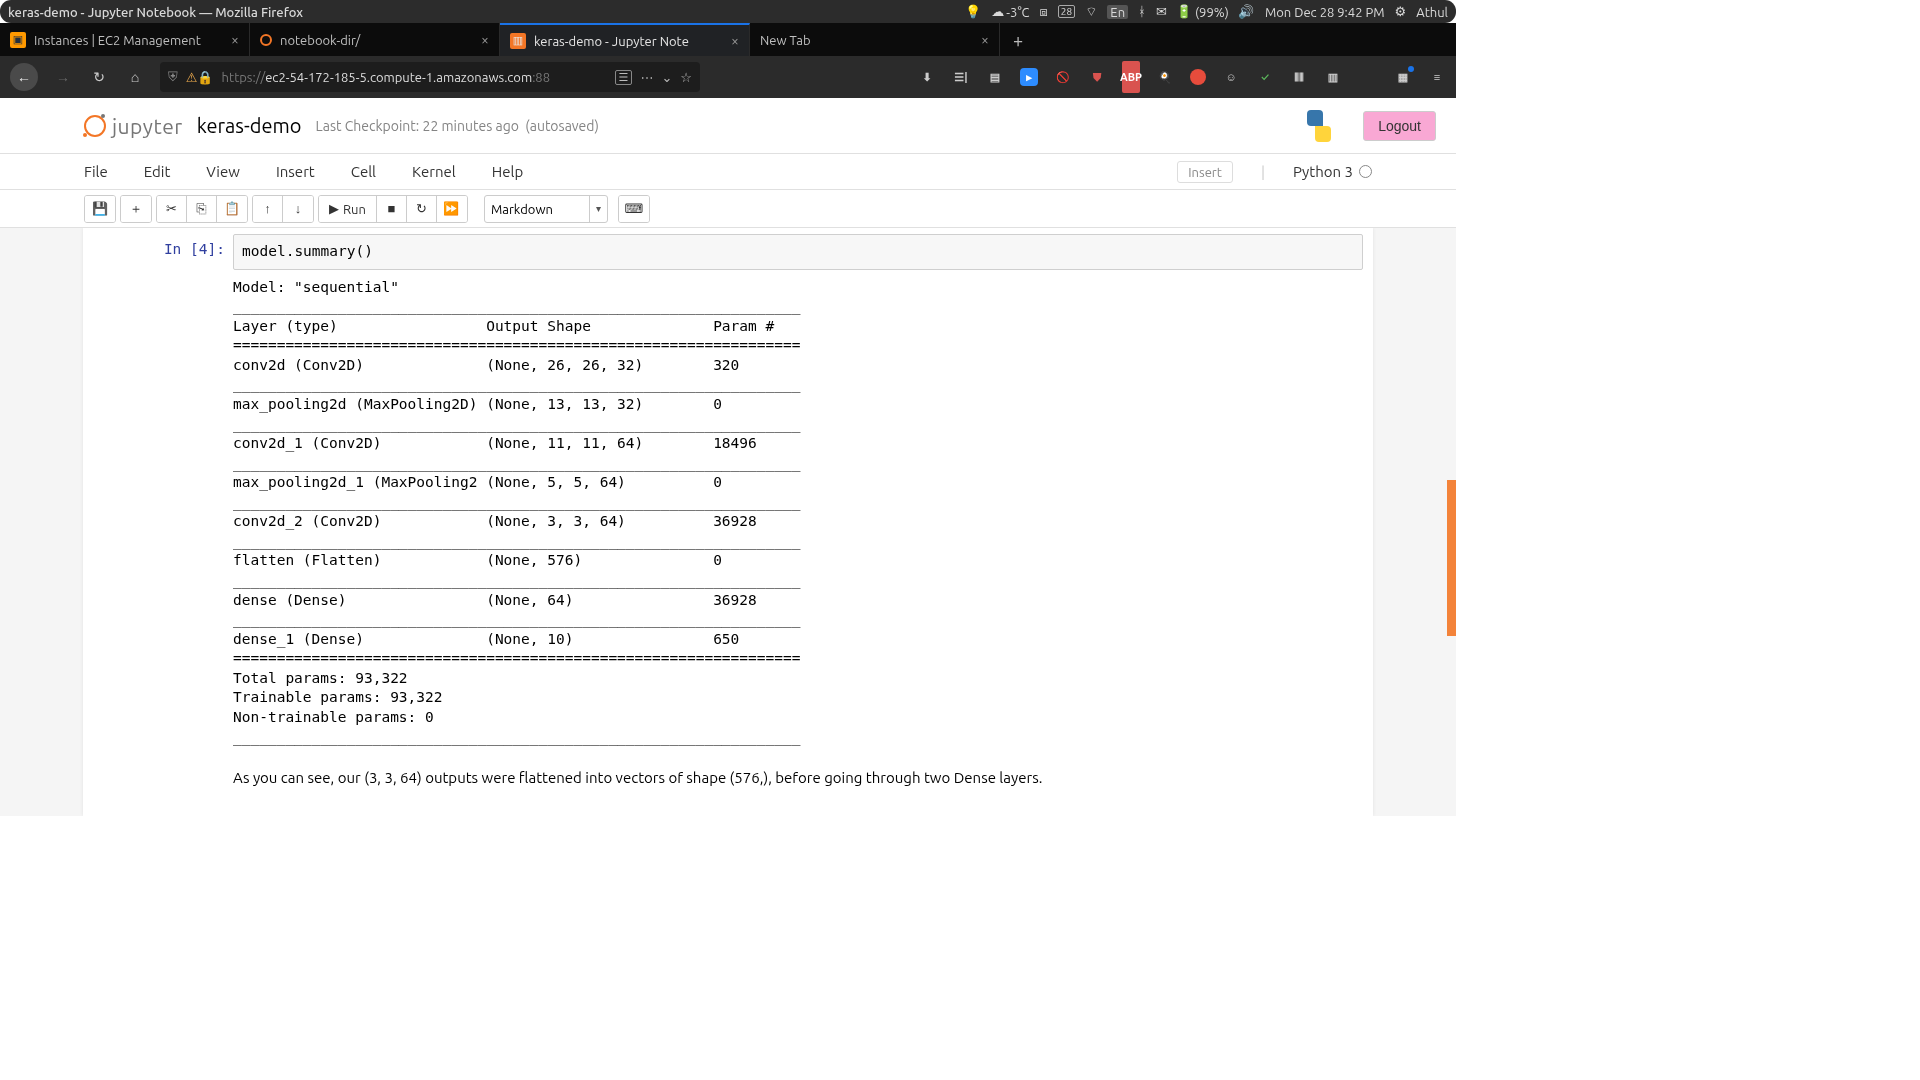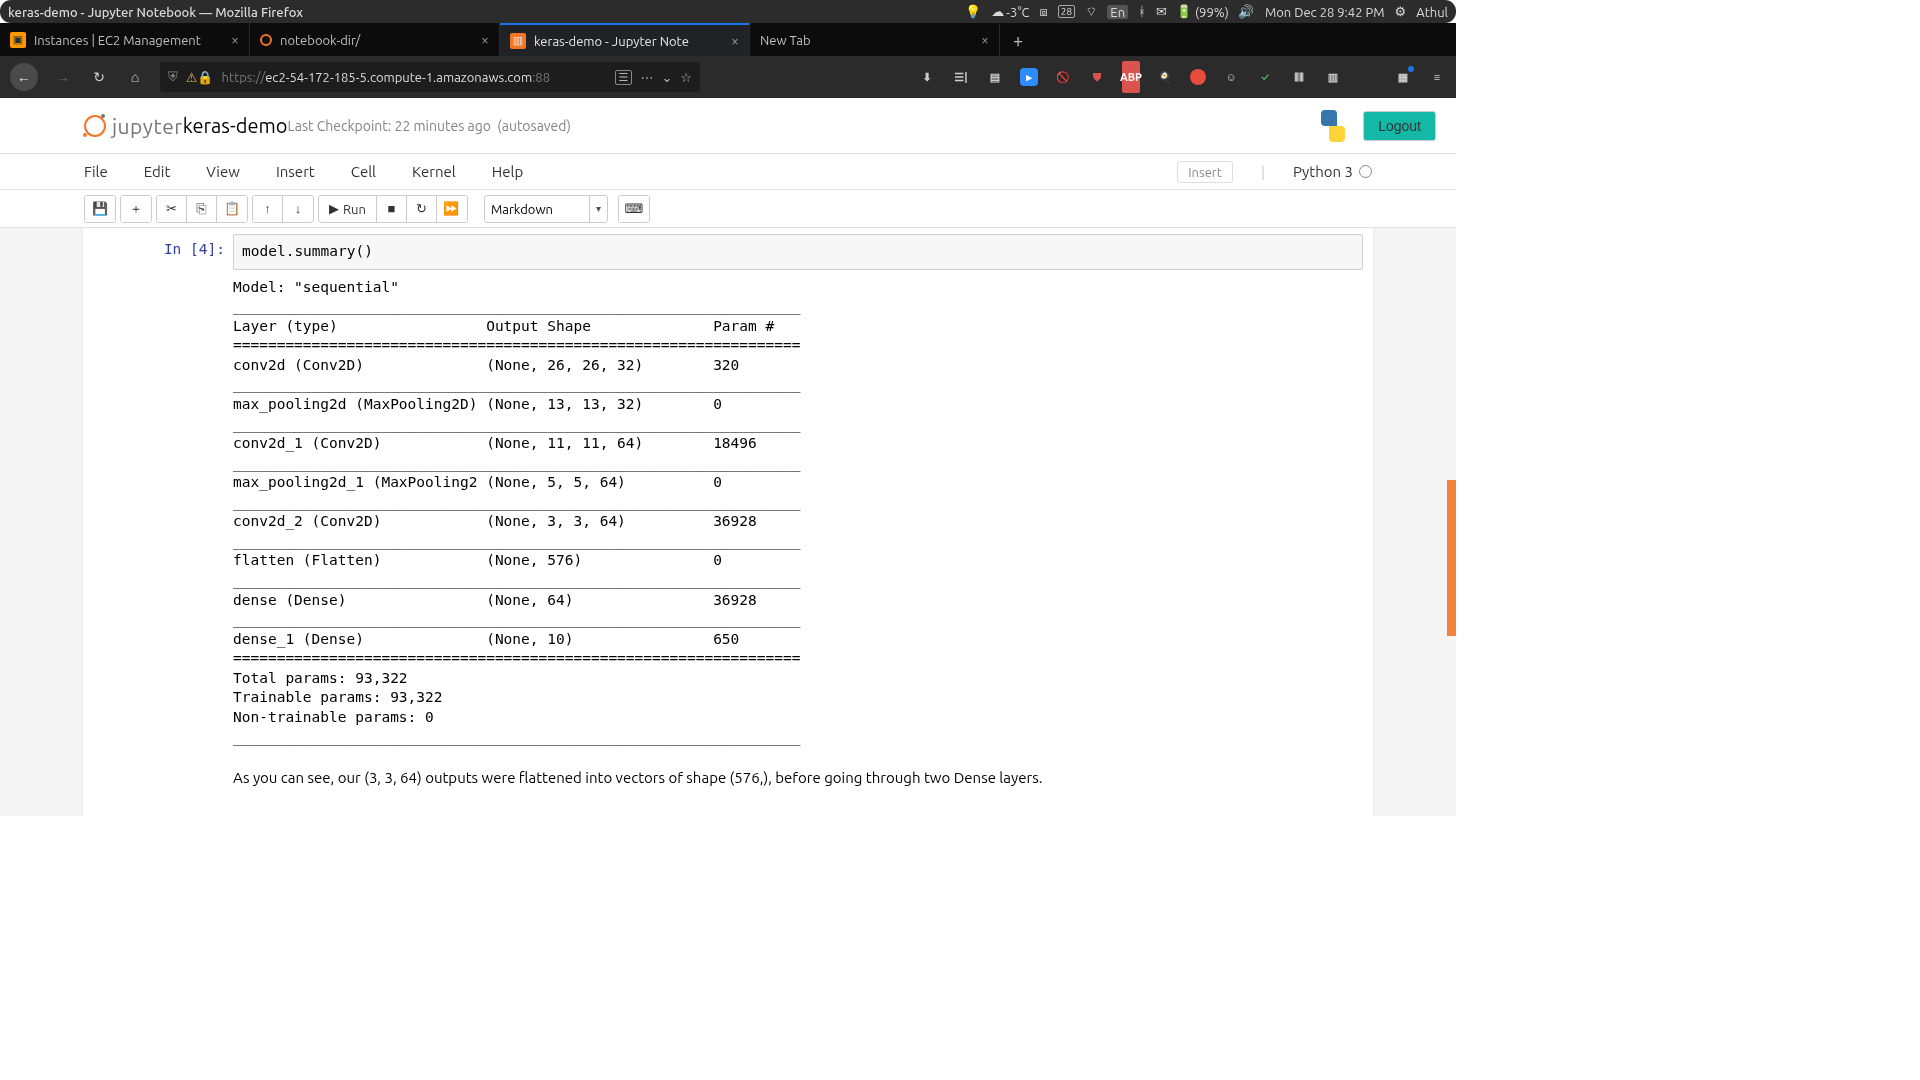--- a/index.html
+++ b/index.html
@@ -23,33 +23,33 @@
 .navbtn { width:22px; height:22px; display:inline-flex; align-items:center; justify-content:center; cursor:pointer; color:#ccc; }
 .navbtn.back { background:#4a4a4a; border-radius:50%; width:28px; height:28px; color:#eee; }
 .urlbox { flex:0 0 540px; height:30px; background:#1d1d1d; border-radius:4px; display:flex; align-items:center; padding:0 8px; gap:8px; font-size:13px; color:#bbb; }
 .urlbox .shield { color:#888; }
 .urlbox .lock { color:#f0ad4e; }
 .urlbox .url { flex:1; white-space:nowrap; overflow:hidden; }
 .urlbox .url .dim { color:#777; }
 .righticons { display:flex; align-items:center; gap:16px; margin-left:auto; }
 .righticons .ri { width:18px; height:18px; display:inline-flex; align-items:center; justify-content:center; border-radius:3px; font-size:11px; font-weight:bold; }
 
-.jhead { height:56px; border-bottom:1px solid #e0e0e0; display:flex; align-items:center; padding:0 20px 0 84px; background:#fff; }
+.jhead { height:56px; border-bottom:1px solid #e0e0e0; display:flex; align-items:center; padding:0 20px 0 84px; gap:14px; background:#fff; }
 .jlogo { display:flex; align-items:center; gap:6px; }
 .jlogo .circ { width:22px; height:22px; border:2px solid #f37626; border-radius:50%; position:relative; }
 .jlogo .circ::before, .jlogo .circ::after { content:""; position:absolute; width:4px; height:4px; background:#888; border-radius:50%; }
 .jlogo .circ::before { top:-3px; right:-1px; background:#767676; }
 .jlogo .circ::after { bottom:-2px; left:-3px; background:#f37626; }
 .jlogo .word { font-size:21px; color:#767676; letter-spacing:0.5px; }
 .nbname { font-size:20px; color:#000; }
 .checkpoint { font-size:14px; color:#848484; }
 .pylogo { width:32px; height:32px; margin-left:auto; position:relative; }
 .pylogo .top { position:absolute; width:16px; height:16px; background:#3776ab; border-radius:4px 4px 0 4px; top:0; left:4px; }
 .pylogo .bot { position:absolute; width:16px; height:16px; background:#ffd43b; border-radius:0 4px 4px 4px; bottom:0; right:4px; }
-.logout { margin-left:14px; padding:6px 14px; border:1px solid #ccc; border-radius:3px; background:#14b8a6; cursor:pointer; font-size:14px; color:#333; }
+.logout { margin-left:14px; padding:6px 14px; border:1px solid #ccc; border-radius:3px; background:#f9a8d4; cursor:pointer; font-size:14px; color:#333; }
 
 .menubar { height:36px; border-bottom:1px solid #e0e0e0; display:flex; align-items:center; padding:0 84px; gap:36px; font-size:15px; color:#333; background:#fff; }
 .menubar .menu { cursor:pointer; }
 .menubar .right { margin-left:auto; display:flex; align-items:center; gap:28px; }
 .trusted { color:#888; border:1px solid #ddd; border-radius:3px; padding:3px 10px; font-size:13px; }
 .kernel { display:flex; align-items:center; gap:6px; font-size:15px; color:#333; }
 .kernel .kdot { width:13px; height:13px; border:1.5px solid #888; border-radius:50%; }
 
 .toolbar { height:38px; border-bottom:1px solid #e0e0e0; display:flex; align-items:center; padding:0 84px; gap:4px; background:#fff; }
 .tbgroup { display:flex; border:1px solid #ccc; border-radius:3px; overflow:hidden; }

